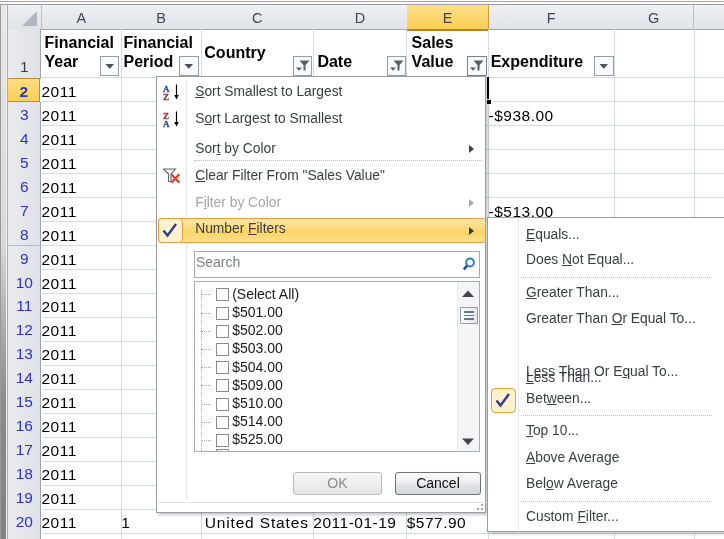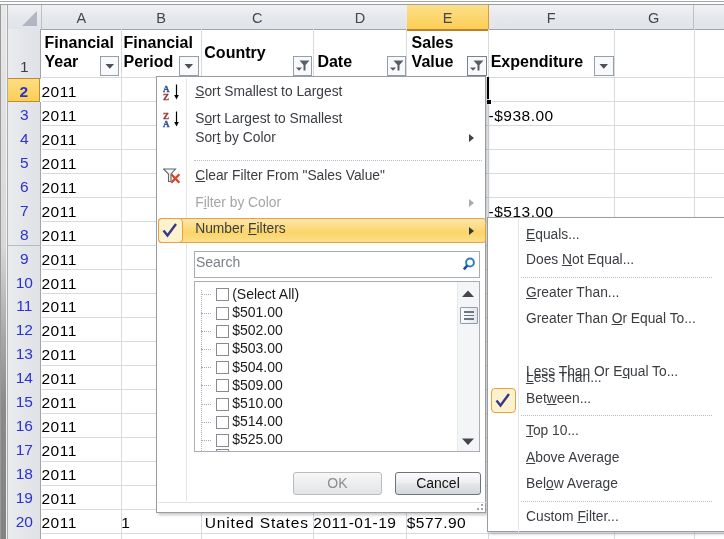--- a/index.html
+++ b/index.html
@@ -204,21 +204,21 @@
     <div class="mitem" style="top:29px;height:26.6px;line-height:26.6px;width:328px;">
       <svg class="abs" style="left:4px;top:3px;" width="22" height="20">
         <text x="1" y="9.5" font-family="Liberation Serif,serif" font-size="9" font-weight="bold" fill="#8F3B36" stroke="#8F3B36" stroke-width="0.35">Z</text>
         <text x="1" y="17.5" font-family="Liberation Serif,serif" font-size="9" font-weight="bold" fill="#2F5496" stroke="#2F5496" stroke-width="0.35">A</text>
         <line x1="14.5" y1="2.5" x2="14.5" y2="13.5" stroke="#000" stroke-width="1.2"></line>
         <polygon points="12.2,13 16.8,13 14.5,17.5" fill="#000"></polygon>
       </svg>
       <span class="mtext">S<u>o</u>rt Largest to Smallest</span>
     </div>
 
-    <div class="mitem" style="top:48px;height:26.6px;line-height:26.6px;width:264px;">
+    <div class="mitem" style="top:59px;height:26.6px;line-height:26.6px;width:264px;">
       <span class="mtext">Sor<u>t</u> by Color</span>
       <div class="arrow-r" style="left:311px;top:9px;"></div>
     </div>
     <div class="dotsep" style="left:36.5px;top:82.5px;width:288px;"></div>
 
     <div class="mitem" style="top:85.8px;height:26.6px;line-height:26.6px;width:328px;">
       <svg class="abs" style="left:5px;top:5.5px;" width="20" height="16">
         <polygon points="0.5,1 12.5,1 8,6 8,13.5 5.5,13.5 5.5,6" fill="#F4F5F7" stroke="#60666E" stroke-width="1.1"></polygon>
         <path d="M8.3,6.3 L16.3,14.8 M16.3,6.3 L8.3,14.8" stroke="#DE4128" stroke-width="2.3"></path>
       </svg>

